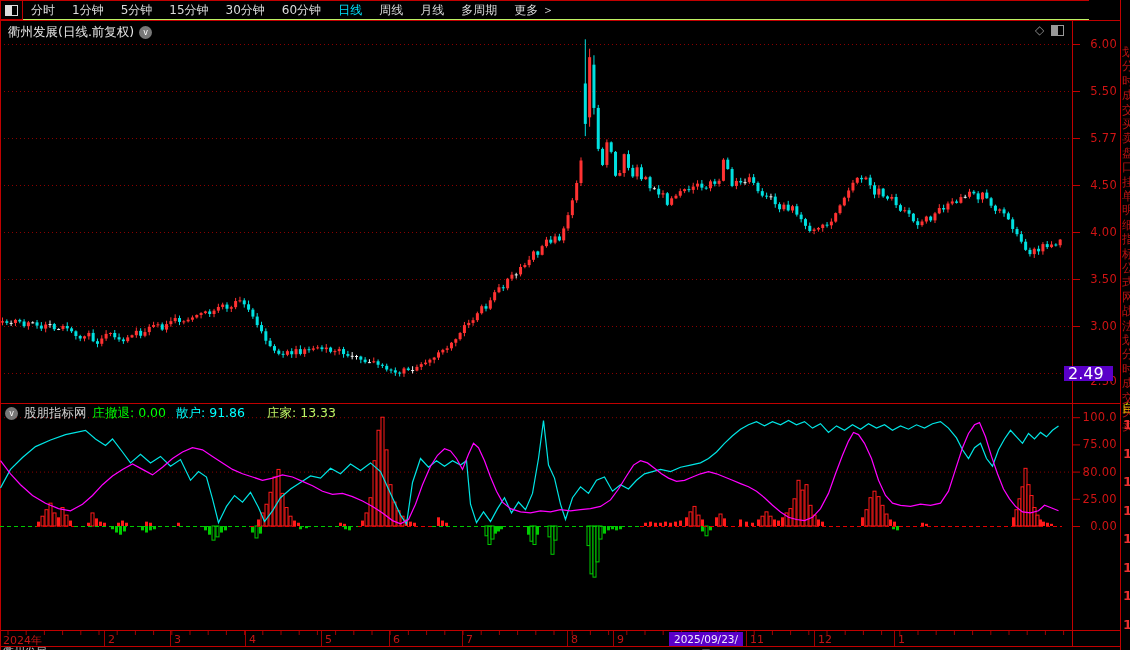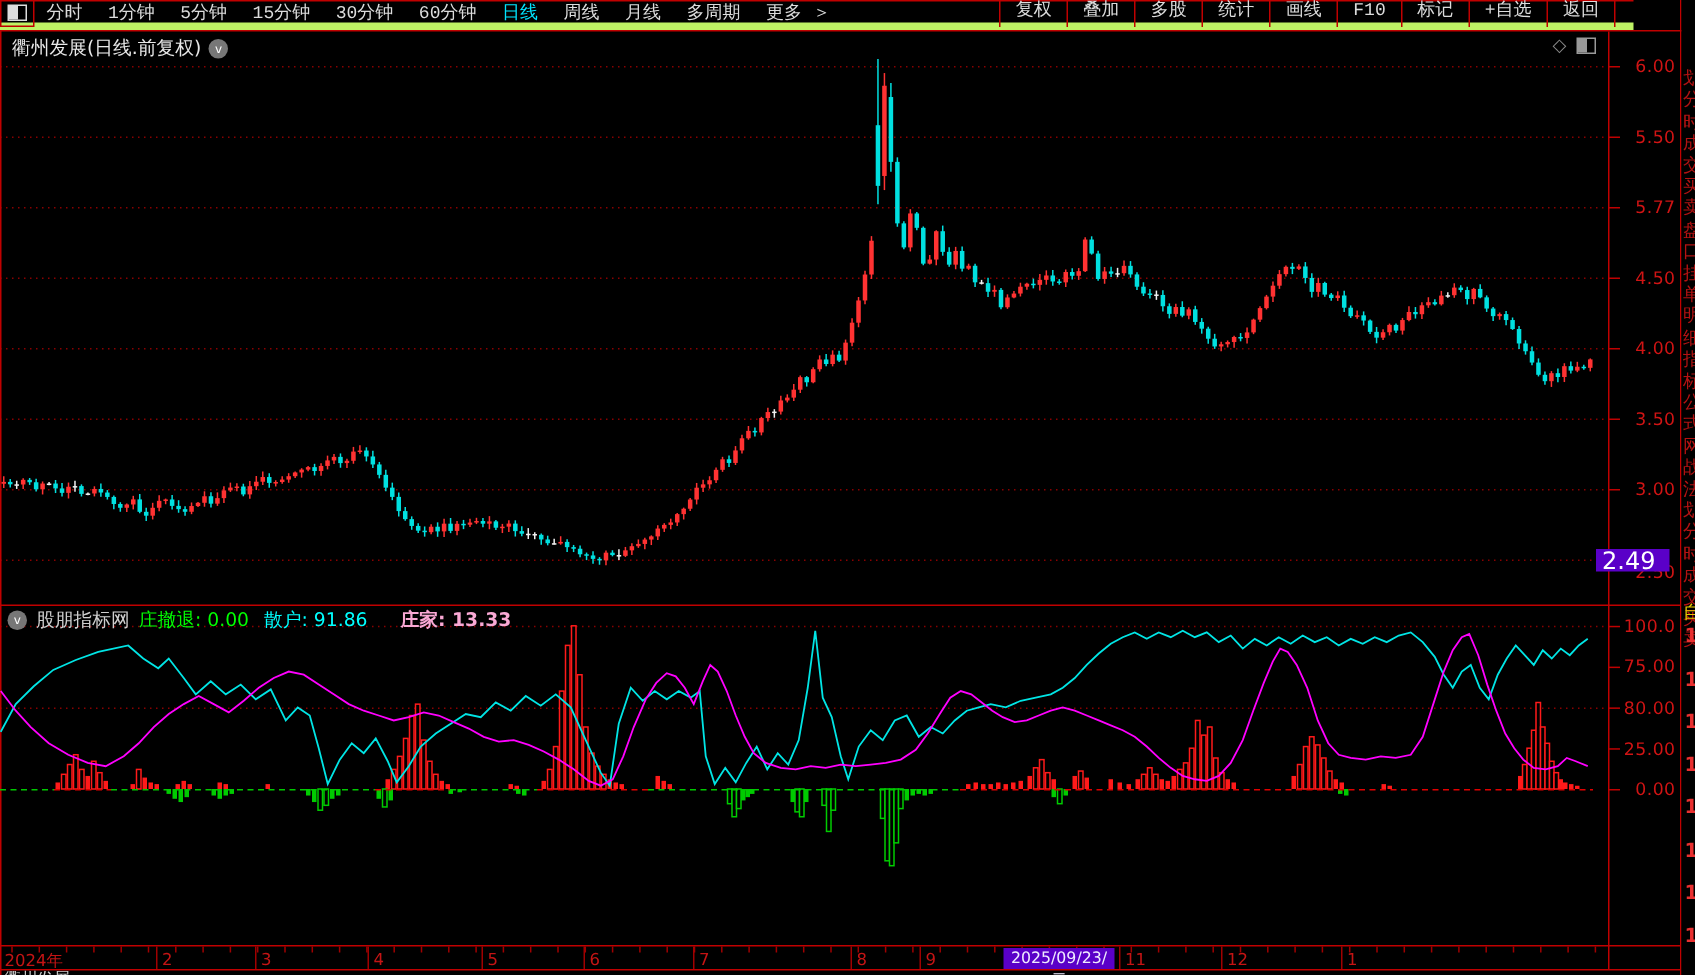--- a/index.html
+++ b/index.html
@@ -1,22 +1,22 @@
 <!DOCTYPE html>
 <html><head>
 <meta charset="utf-8">
 <style>
   html,body{margin:0;padding:0;background:#000;}
   #app{position:relative;width:1130px;height:650px;background:#000;overflow:hidden;
        font-family:"DejaVu Sans","Liberation Sans",sans-serif;}
   svg{position:absolute;left:0;top:0;z-index:1;}
   
   #topbar{position:absolute;left:0;top:0;width:1089px;height:20px;z-index:4;
-          border-top:1px solid #c00000;border-bottom:5px solid #bef264;background:#000;
-          display:flex;align-items:center;box-sizing:border-box;font-family:Liberation Mono, monospace;}
+          border-top:1px solid #c00000;border-bottom:1px solid #bef264;background:#000;
+          display:flex;align-items:center;box-sizing:border-box;}
   #win-icon-box{width:21px;height:18px;border:1px solid #c00000;display:flex;align-items:center;justify-content:center;flex:0 0 auto;}
   .split-icon{width:11px;height:9px;border:1px solid #ddd;display:flex;}
   .split-icon i{display:block;width:50%;height:100%;background:#ddd;}
   .split-icon.gray{border-color:#999;}
   .split-icon.gray i{background:#999;}
   #periods{display:flex;align-items:center;margin-left:8px;gap:17px;}
   .period{color:#dcdcdc;font-size:12px;cursor:default;white-space:nowrap;}
   .period.active{color:#00e5ff;}
   #tools{display:flex;align-items:center;margin-left:auto;margin-right:12px;height:20px;}
   .tool{color:#dcdcdc;font-size:12px;padding:0 10px;height:20px;line-height:19px;
@@ -847,49 +847,38 @@
         <span class="period">5分钟</span>
         <span class="period">15分钟</span>
         <span class="period">30分钟</span>
         <span class="period">60分钟</span>
         <span class="period active">日线</span>
         <span class="period">周线</span>
         <span class="period">月线</span>
         <span class="period">多周期</span>
         <span class="period">更多 ＞</span>
       </div>
-    <div id="tools">
-        <span class="tool">复权</span>
-        <span class="tool">叠加</span>
-        <span class="tool">多股</span>
-        <span class="tool">统计</span>
-        <span class="tool">画线</span>
-        <span class="tool">F10</span>
-        <span class="tool">标记</span>
-        <span class="tool">+自选</span>
-        <span class="tool">返回</span>
-      </div>
   </div>
 
   <div id="chart-title">
     <span>衢州发展(日线.前复权)</span>
     <span class="circle-chev">v</span>
   </div>
 
   <div id="corner-icons">
     <span class="diamond">◇</span>
     <span class="split-icon gray">
         <i></i>
       </span>
   </div>
 
   <div id="ind-header">
     <span class="circle-chev">v</span>
     <span class="name">股朋指标网</span>
-    <span id="legend"><span class="leg" style="color: rgb(0, 255, 0); margin-right: 10px; margin-top: 47px;">庄撤退: 0.00</span><span class="leg" style="color: rgb(0, 255, 255); margin-right: 22px;">散户: 91.86</span><span class="leg" style="color: #f9a8d4; margin-right: 10px; font-weight: bold;">庄家: 13.33</span></span>
+    <span id="legend"><span class="leg" style="color: rgb(0, 255, 0); margin-right: 10px; margin-top: 47px;">庄撤退: 0.00</span><span class="leg" style="color: rgb(0, 255, 255); margin-right: 22px;">散户: 91.86</span><span class="leg" style="color: #bef264; margin-right: 10px;">庄家: 13.33</span></span>
   </div>
 
   <div id="price-marker">2.49</div>
   <div id="date-highlight">2025/09/23/二</div>
 
   <div id="right-strip">
       <div class="strip-char" style="top: 46px;">划</div>
       <div class="strip-char" style="top: 60.4px;">分</div>
       <div class="strip-char" style="top: 74.8px;">时</div>
       <div class="strip-char" style="top: 89.2px;">成</div>

